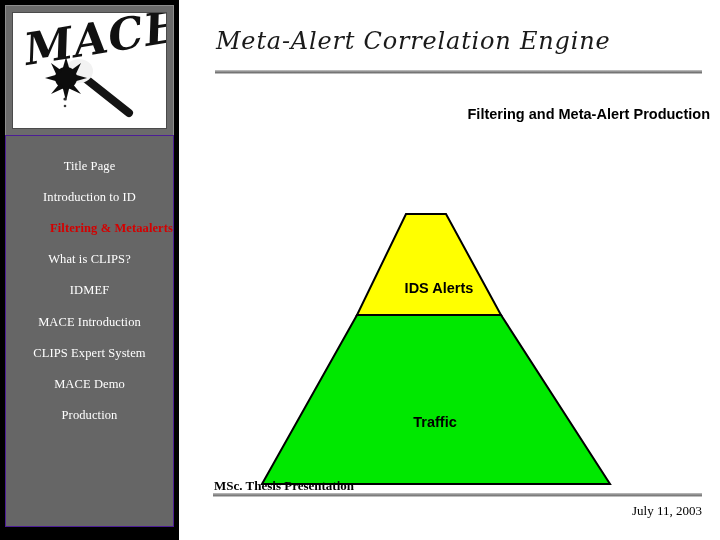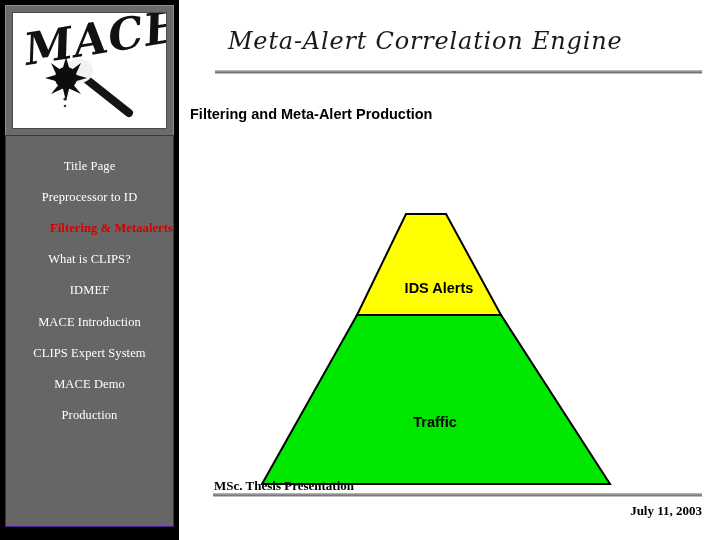--- a/index.html
+++ b/index.html
@@ -96,35 +96,34 @@
     left: 216px; top: 26px;
     width: 490px;
     height: 36px;
     font-family: "DejaVu Serif", "Liberation Serif", serif;
     font-style: italic;
     font-size: 24px;
     line-height: 30px;
     color: #1a1a1a;
     letter-spacing: 0.8px;
     white-space: nowrap;
-    margin-left: 12px;
   }
   #header-rule {
     position: absolute;
     left: 215px; top: 70px;
     width: 487px; height: 4px;
     background: linear-gradient(to bottom, #c8c8c8 0%, #8a8a8a 45%, #6e6e6e 60%, #dcdcdc 100%);
   }
 
   
   #subtitle {
     position: absolute;
     left: 190px; top: 105px;
     width: 520px;
-    text-align: left;
+    text-align: right;
     font-family: "Liberation Sans", sans-serif;
     font-weight: bold;
     font-size: 14.5px;
     line-height: 18px;
     color: #000000;
     white-space: nowrap;
   }
 
   
   #pyramid-wrap {
@@ -153,21 +152,21 @@
     font-weight: bold;
     font-size: 13px;
     line-height: 16px;
     color: #000000;
     white-space: nowrap;
   }
   #footer-right {
     position: absolute;
     right: 18px; top: 503px;
     font-family: "Liberation Serif", serif;
-    font-weight: bold;
+    font-weight: normal;
     font-size: 13px;
     line-height: 16px;
     color: #000000;
     white-space: nowrap;
     text-align: right;
   }
 </style>
 </head>
 <body>
 
@@ -203,21 +202,21 @@
             <circle cx="52" cy="86" r="1.6" fill="#2a2a2a"></circle>
             <circle cx="52" cy="93" r="1.3" fill="#3a3a3a"></circle>
           </g>
         </svg>
       </div>
     </div>
 
     <div id="nav-panel">
       <div id="nav-list">
         <span class="nav-item">Title Page</span>
-        <span class="nav-item">Preprocessor to ID</span>
+        <span class="nav-item">Introduction to ID</span>
         <span class="nav-item active">Filtering &amp; Metaalerts</span>
         <span class="nav-item">What is CLIPS?</span>
         <span class="nav-item">IDMEF</span>
         <span class="nav-item">MACE Introduction</span>
         <span class="nav-item">CLIPS Expert System</span>
         <span class="nav-item">MACE Demo</span>
         <span class="nav-item">Production</span>
       </div>
     </div>
   </div>

